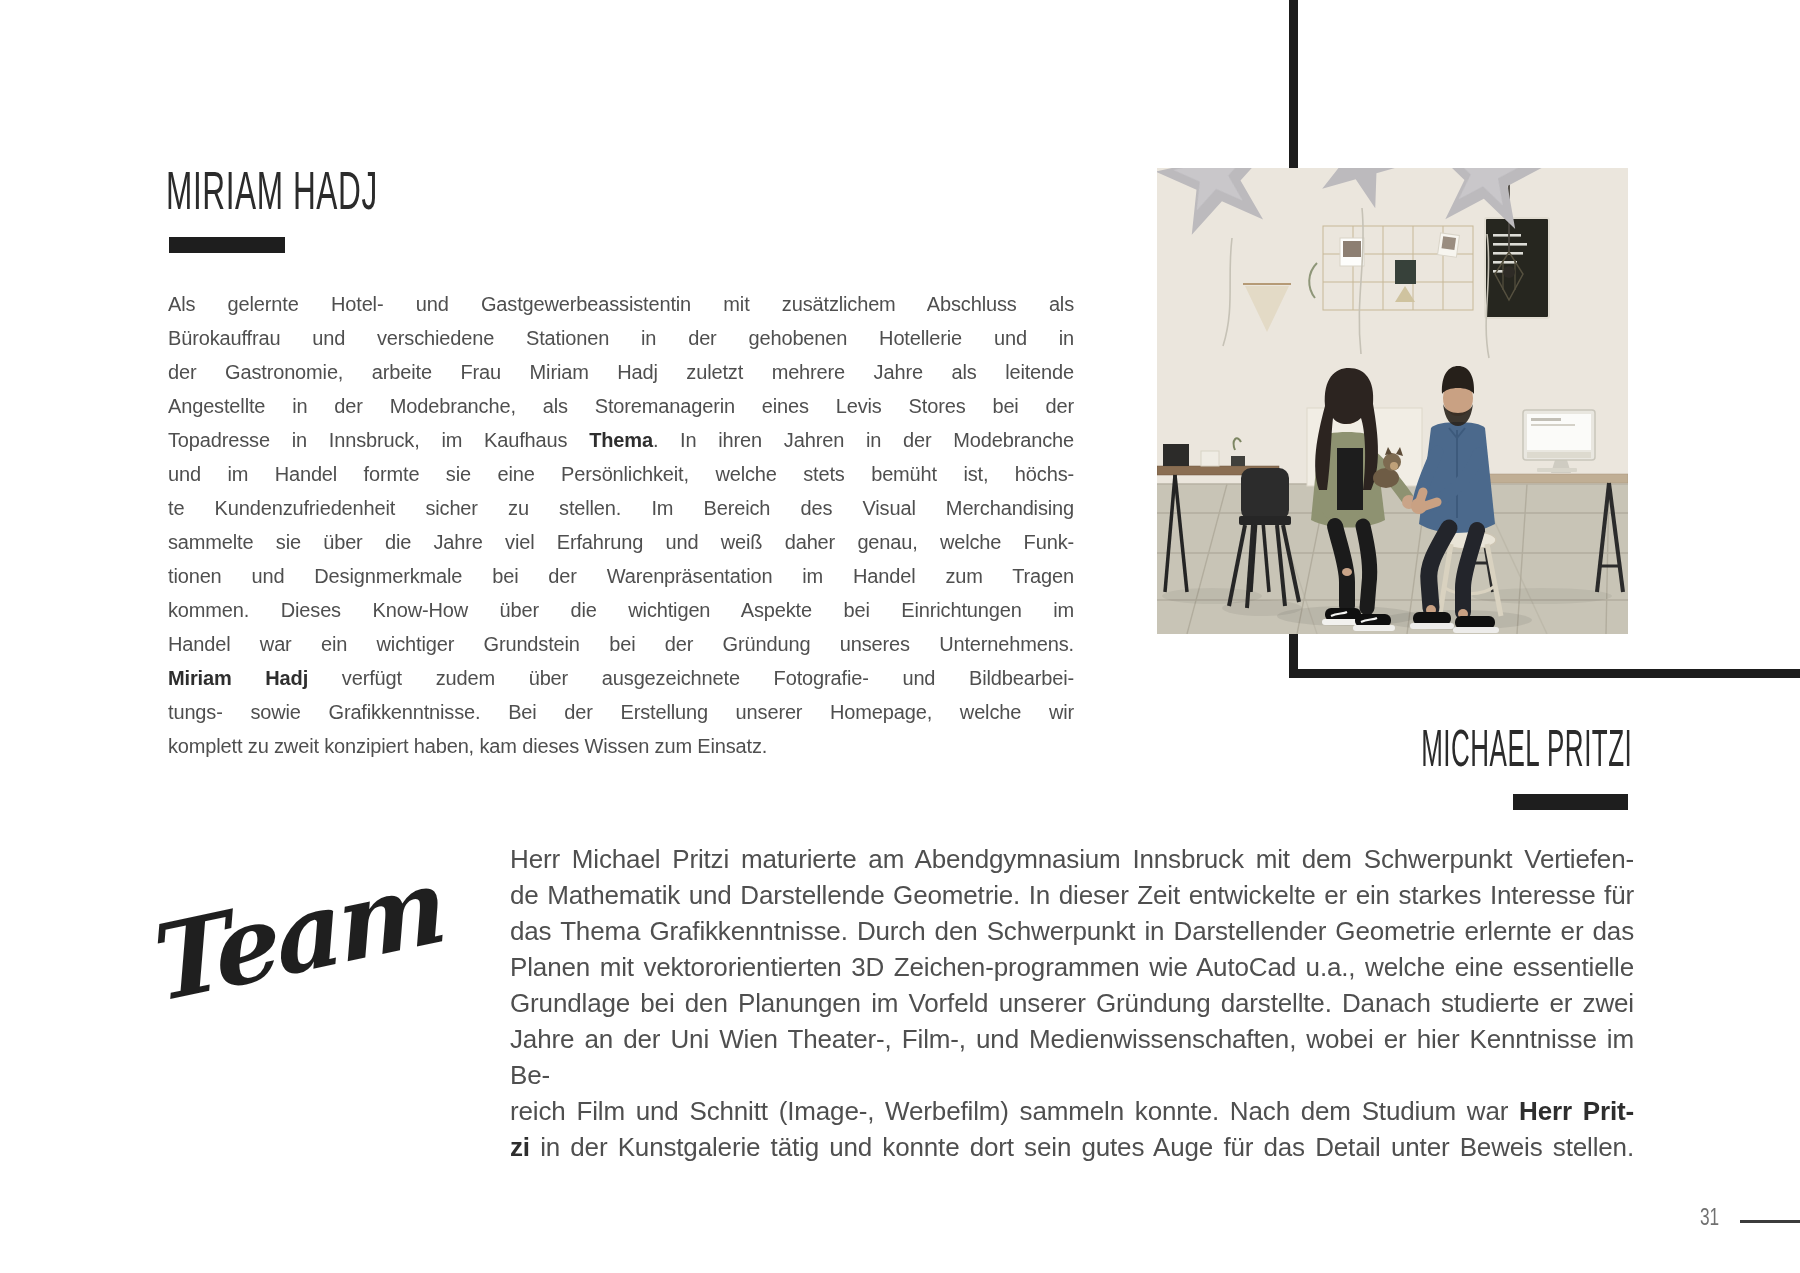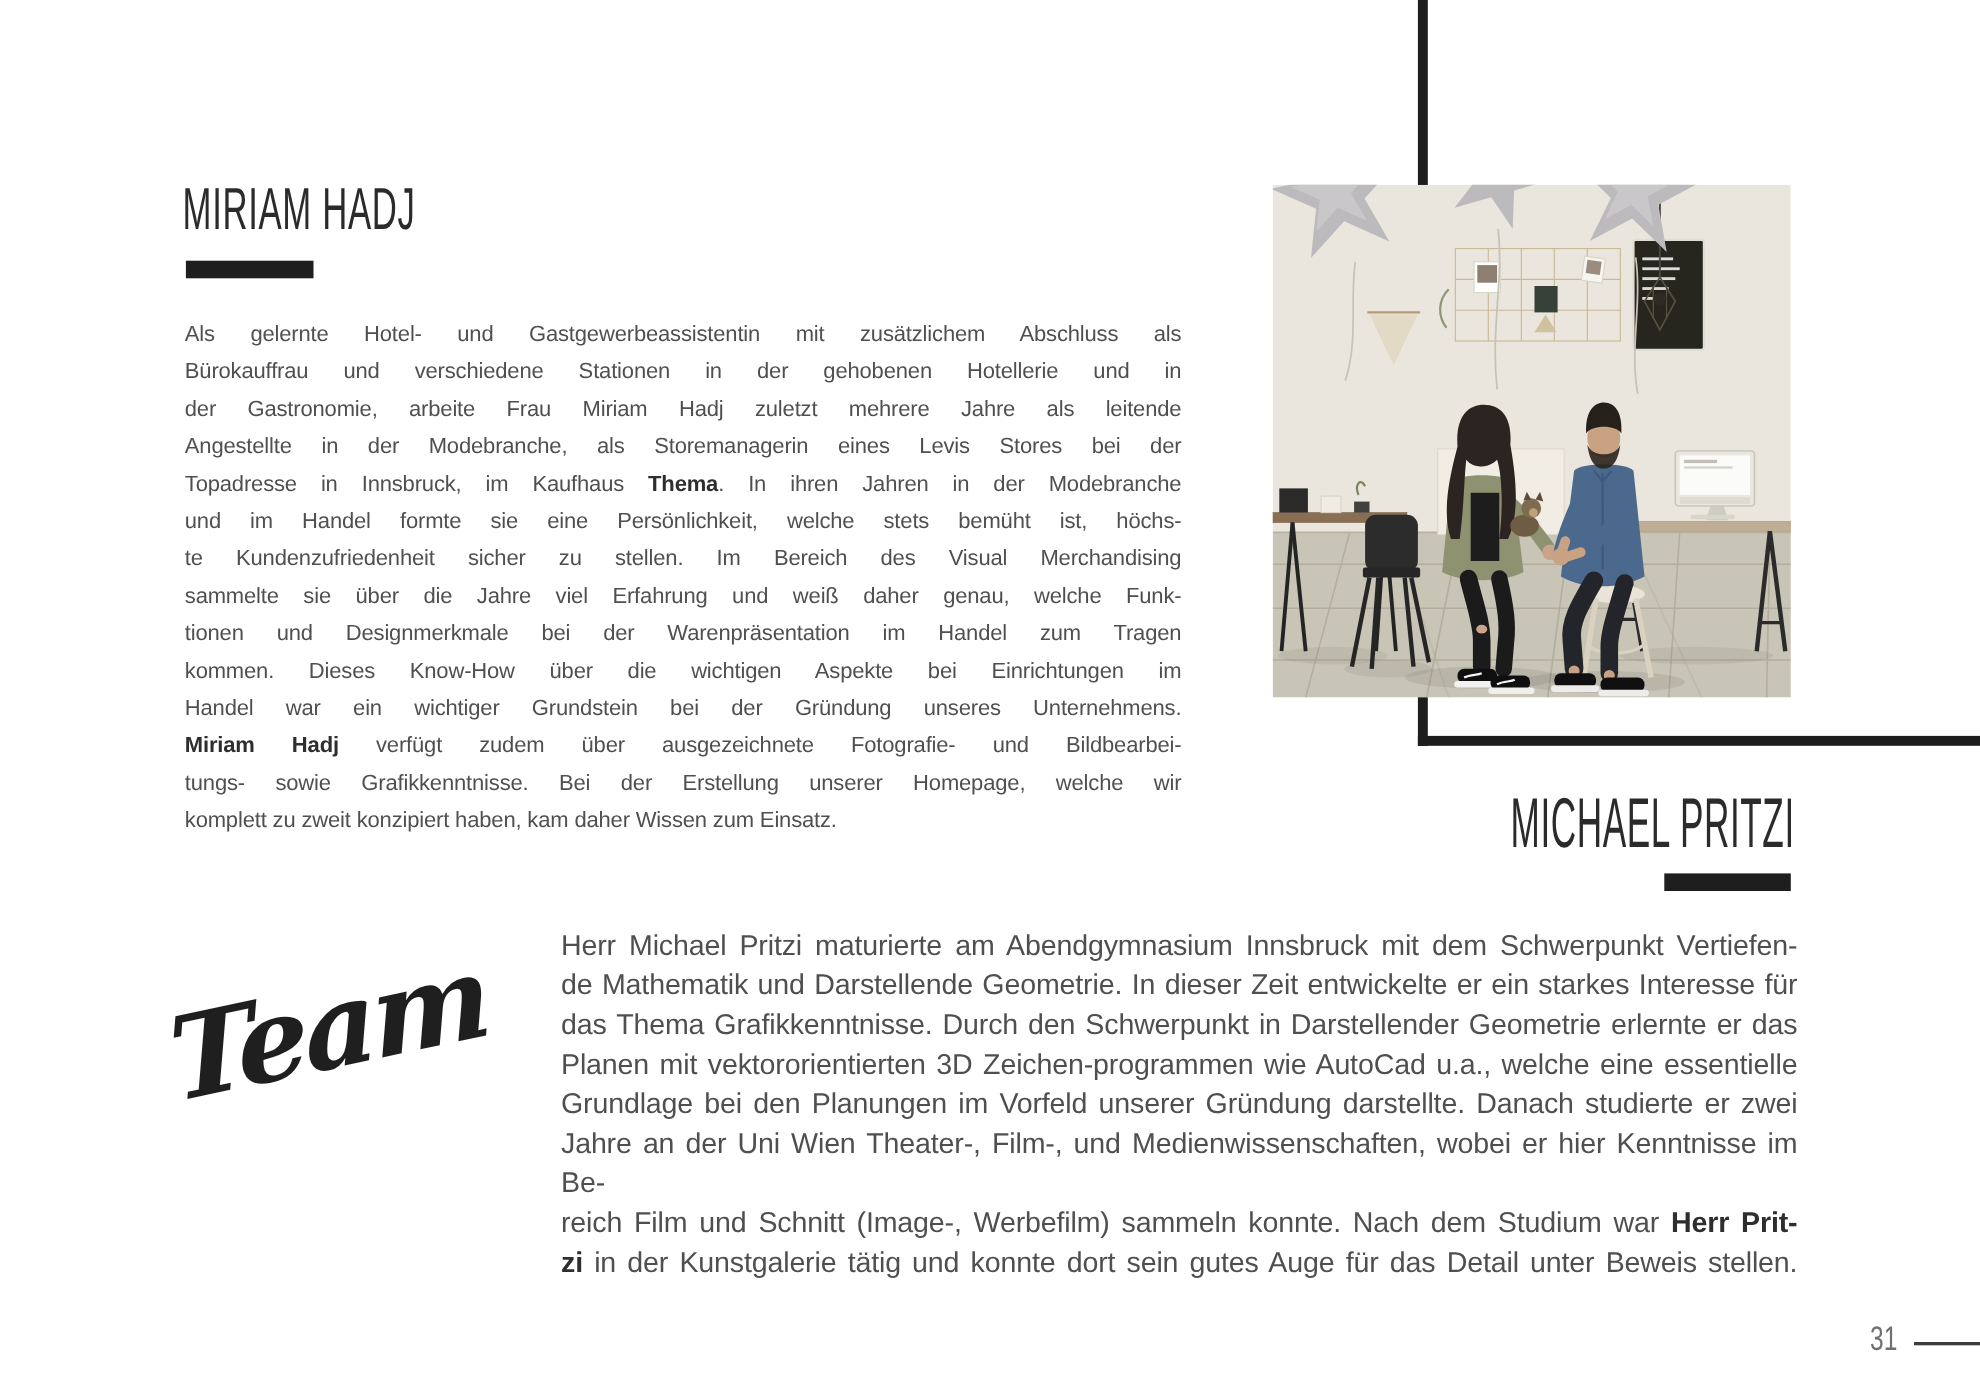--- a/index.html
+++ b/index.html
@@ -15,42 +15,42 @@
   .photo svg{display:block;}
   
   .h-miriam{
     position:absolute;left:166px;top:163px;margin:0;font-weight:300;color:#2b2b2b;
     font-size:54px;line-height:54px;white-space:nowrap;
   }
   .h-miriam .cond{display:inline-block;transform:scaleX(0.585);transform-origin:left center;letter-spacing:1px;}
   .bar-miriam{position:absolute;left:169px;top:237px;width:116px;height:16px;background:#1e1e1e;}
   .h-michael{
     position:absolute;right:168px;top:716px;margin:0;font-weight:300;color:#2b2b2b;
-    font-size:64px;line-height:64px;white-space:nowrap;text-align:right;
+    font-size:52px;line-height:64px;white-space:nowrap;text-align:right;
   }
   .h-michael .cond{display:inline-block;transform:scaleX(0.50);transform-origin:right center;letter-spacing:1px;}
   .bar-michael{position:absolute;right:172px;top:794px;width:115px;height:16px;background:#1e1e1e;}
   
   .para{position:absolute;color:#4f4f4f;letter-spacing:-0.15px;}
   .para-miriam{left:168px;top:287px;width:906px;font-size:20px;line-height:34px;}
   .para-michael{left:510px;top:841px;width:1124px;font-size:26px;line-height:36px;}
   .tline{text-align:justify;text-align-last:justify;white-space:normal;}
   .tline-last{text-align:left;text-align-last:left;}
   .brun{font-weight:bold;color:#2e2e2e;}
   
   .team-script{
     position:absolute;left:152px;top:880px;
     font-family:"DejaVu Serif",serif;font-style:italic;font-weight:bold;
     font-size:104px;line-height:110px;color:#1f1f1f;letter-spacing:-4px;
     transform:rotate(-12deg) skewX(-6deg);transform-origin:50% 50%;
   }
   
   .pagenum{
     position:absolute;left:1700px;top:1204px;color:#707070;font-weight:300;
-    font-size:31px;line-height:26px;
+    font-size:24px;line-height:26px;
   }
   .pagenum .cond{display:inline-block;transform:scaleX(0.72);transform-origin:left center;}
   .pagenum-line{position:absolute;left:1740px;top:1220px;width:60px;height:3px;background:#3c3c3c;}
 </style>
 </head>
 <body>
 
 <div class="page">
 
   <div class="decor-vline"></div>
@@ -232,21 +232,21 @@
       <div class="tline"><span>Angestellte in der Modebranche, als Storemanagerin eines Levis Stores bei der</span></div>
       <div class="tline"><span>Topadresse in Innsbruck, im Kaufhaus </span><span class="brun">Thema</span><span>. In ihren Jahren in der Modebranche</span></div>
       <div class="tline"><span>und im Handel formte sie eine Persönlichkeit, welche stets bemüht ist, höchs-</span></div>
       <div class="tline"><span>te Kundenzufriedenheit sicher zu stellen. Im Bereich des Visual Merchandising</span></div>
       <div class="tline"><span>sammelte sie über die Jahre viel Erfahrung und weiß daher genau, welche Funk-</span></div>
       <div class="tline"><span>tionen und Designmerkmale bei der Warenpräsentation im Handel zum Tragen</span></div>
       <div class="tline"><span>kommen. Dieses Know-How über die wichtigen Aspekte bei Einrichtungen im</span></div>
       <div class="tline"><span>Handel war ein wichtiger Grundstein bei der Gründung unseres Unternehmens.</span></div>
       <div class="tline"><span class="brun">Miriam Hadj</span><span> verfügt zudem über ausgezeichnete Fotografie- und Bildbearbei-</span></div>
       <div class="tline"><span>tungs- sowie Grafikkenntnisse. Bei der Erstellung unserer Homepage, welche wir</span></div>
-      <div class="tline tline-last"><span>komplett zu zweit konzipiert haben, kam daher Wissen zum Einsatz.</span></div>
+      <div class="tline tline-last"><span>komplett zu zweit konzipiert haben, kam dieses Wissen zum Einsatz.</span></div>
     </div>
 
   <h2 class="h-michael"><span class="cond">MICHAEL PRITZI</span></h2>
   <div class="bar-michael"></div>
 
   <div class="para para-michael">
       <div class="tline"><span>Herr Michael Pritzi maturierte am Abendgymnasium Innsbruck mit dem Schwerpunkt Vertiefen-</span></div>
       <div class="tline"><span>de Mathematik und Darstellende Geometrie. In dieser Zeit entwickelte er ein starkes Interesse für</span></div>
       <div class="tline"><span>das Thema Grafikkenntnisse. Durch den Schwerpunkt in Darstellender Geometrie erlernte er das</span></div>
       <div class="tline"><span>Planen mit vektororientierten 3D Zeichen-programmen wie AutoCad u.a., welche eine essentielle</span></div>

